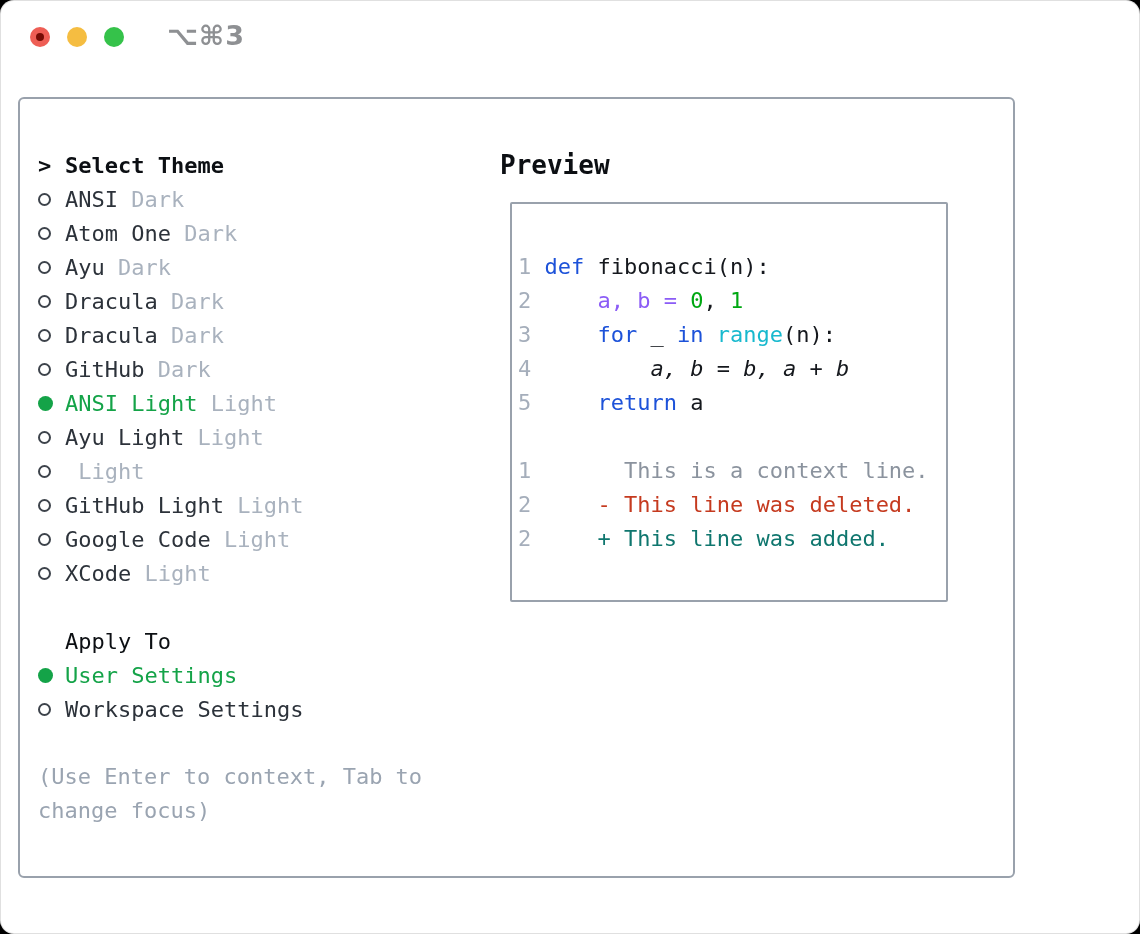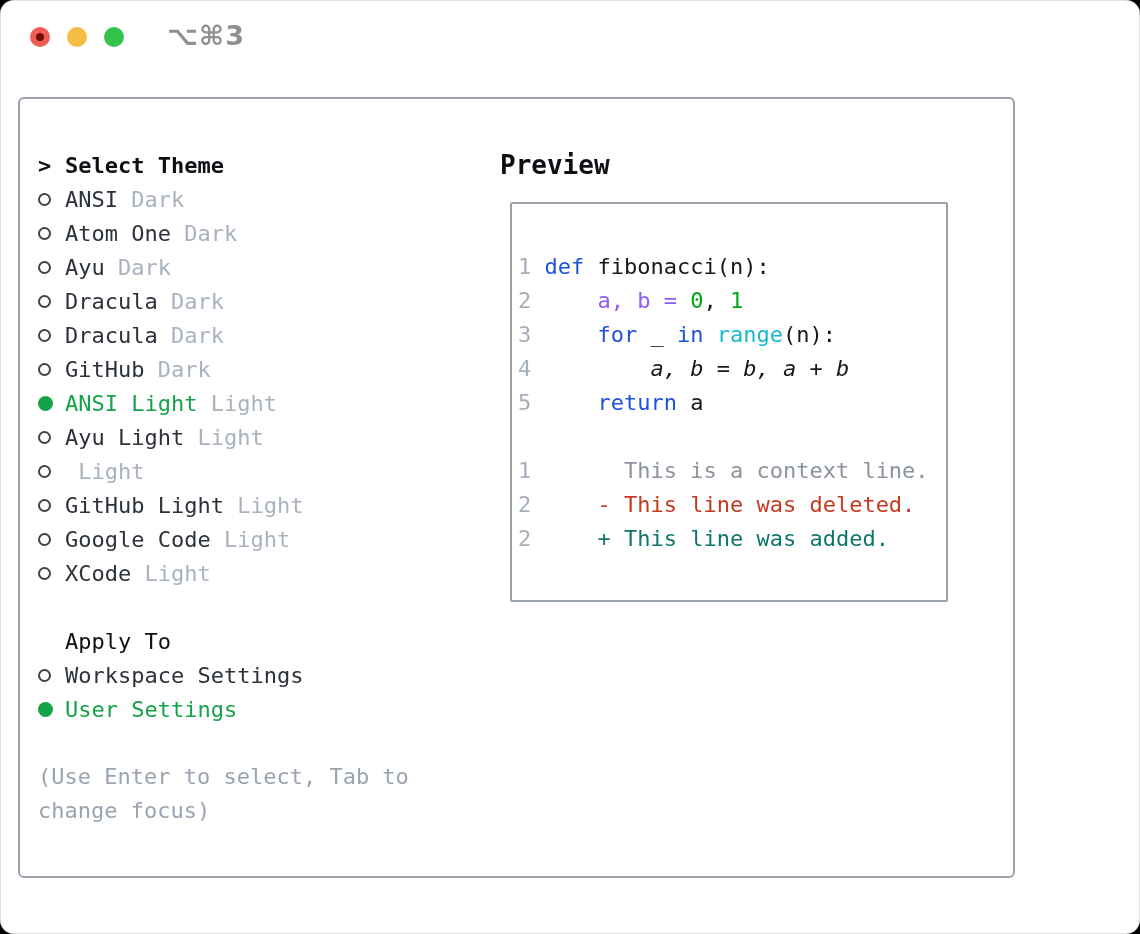--- a/index.html
+++ b/index.html
@@ -81,27 +81,27 @@
           </div>
 
         <div class="row spacer"></div>
 
         <div class="row">
           <span class="prefix"></span>
           <span style="color:var(--text-primary)">Apply To</span>
         </div>
 
         <div id="apply-list">
+            <div class="row"><span class="prefix"><span class="radio on"></span></span><span class="name on">User Settings</span></div>
             <div class="row"><span class="prefix"><span class="radio"></span></span><span class="name">Workspace Settings</span></div>
-            <div class="row"><span class="prefix"><span class="radio on"></span></span><span class="name on">User Settings</span></div>
           </div>
 
         <div class="row spacer"></div>
 
-        <div class="hint">(Use Enter to select, Tab to change focus)</div>
+        <div class="hint">(Use Enter to context, Tab to change focus)</div>
       </div>
 
       <div class="preview-label h">Preview</div>
 
       <div class="preview-box">
         <div id="code-lines">
             <pre class="code-line"><span class="num">1</span> <span style="color: rgb(29, 82, 217);">def </span><span style="color: rgb(21, 24, 29);">fibonacci(n):</span></pre>
             <pre class="code-line"><span class="num">2</span> <span style="color: #8b5cf6;">    a, b = </span><span style="color: rgb(0, 168, 18);">0</span><span style="color: rgb(21, 24, 29);">, </span><span style="color: rgb(0, 168, 18);">1</span></pre>
             <pre class="code-line"><span class="num">3</span> <span style="color: rgb(21, 24, 29);">    </span><span style="color: rgb(29, 82, 217);">for</span><span style="color: rgb(21, 24, 29);"> _ </span><span style="color: rgb(29, 82, 217);">in</span><span style="color: rgb(21, 24, 29);"> </span><span style="color: rgb(23, 185, 206);">range</span><span style="color: rgb(21, 24, 29);">(n):</span></pre>
             <pre class="code-line"><span class="num">4</span> <span style="color: rgb(21, 24, 29); font-style: italic;">        a, b = b, a + b</span></pre>

